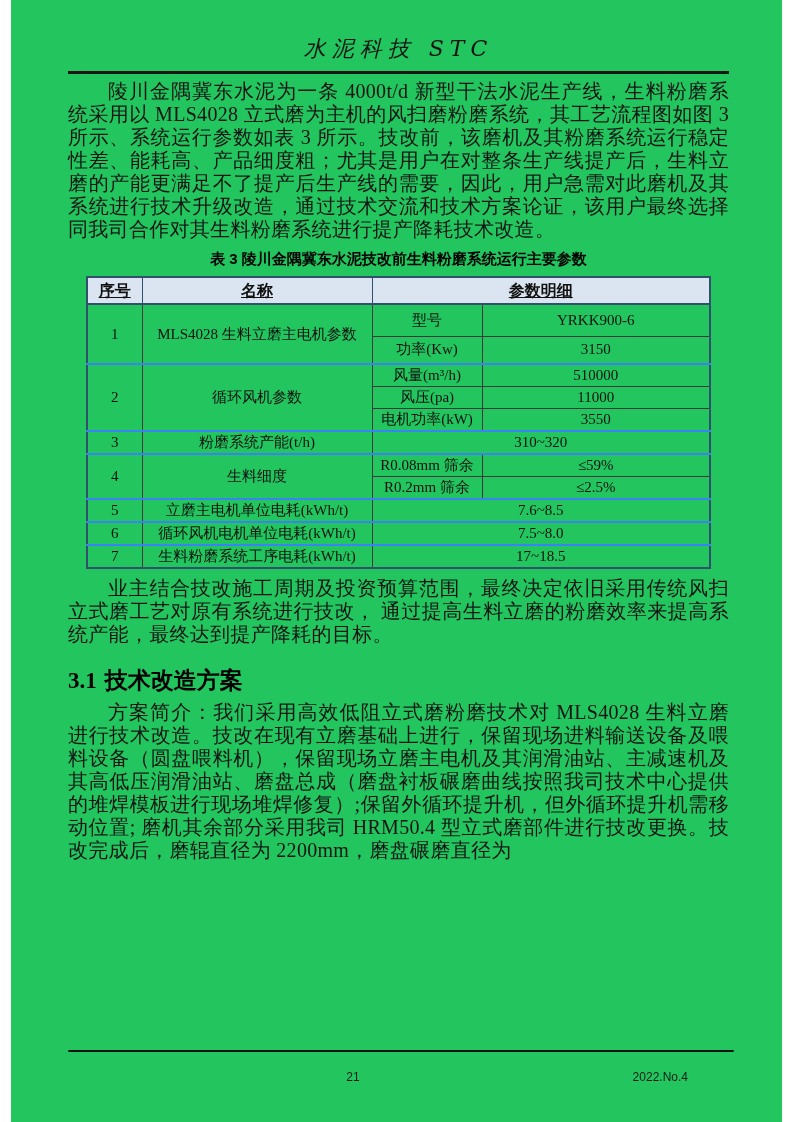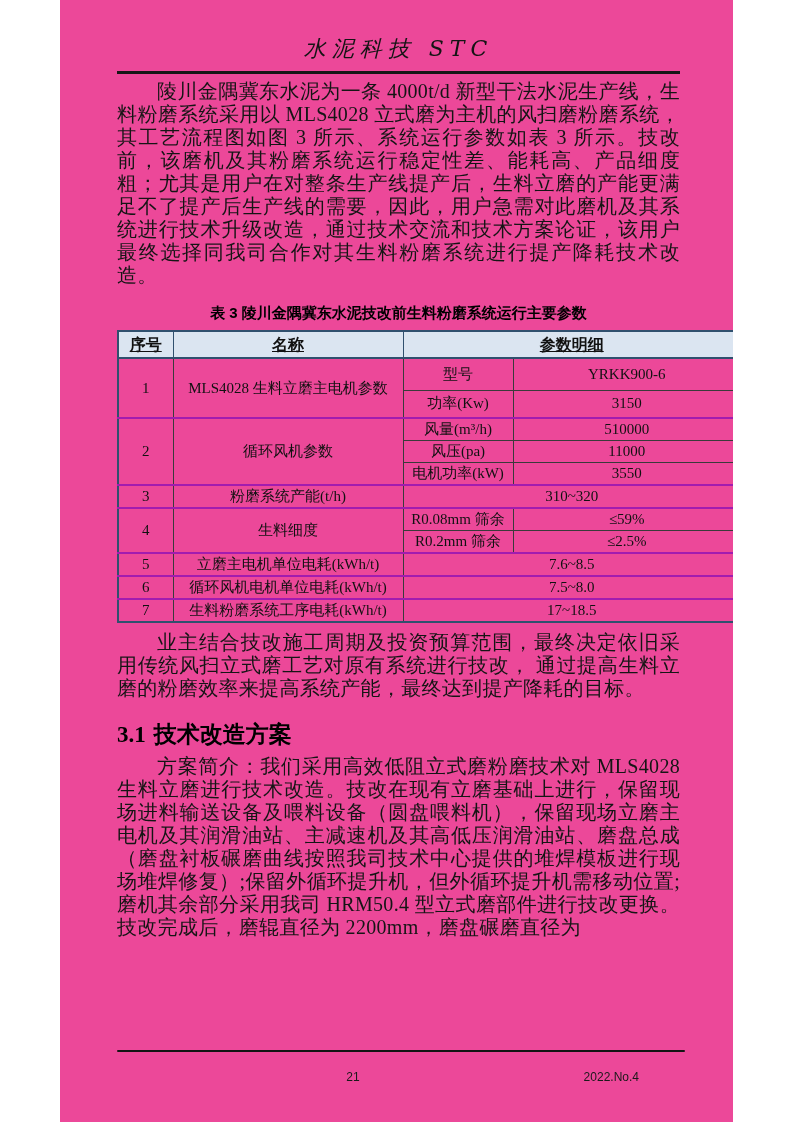--- a/index.html
+++ b/index.html
@@ -1,22 +1,22 @@
 <!DOCTYPE html>
 <html><head>
 <meta charset="utf-8">
 <style>
   * { margin: 0; padding: 0; box-sizing: border-box; }
   html, body { background: #ffffff; }
   .page {
     position: relative;
-    width: 673px;
+    width: 771px;
     height: 1122px;
     margin: 0 auto;
-    background: #ec4899;
+    background: #22c55e;
     overflow: hidden;
     font-family: "Liberation Serif", "DejaVu Serif", serif;
     color: #111;
   }
   .content {
     padding: 36px 53px 0 57px;
   }
   .journal-title {
     text-align: center;
     font-family: "DejaVu Serif", "Liberation Serif", serif;
@@ -45,21 +45,21 @@
     margin-top: 6px;
     font-size: 20px;
     line-height: 23px;
     text-align: justify;
     text-indent: 2em;
     color: #151515;
     letter-spacing: 0.3px;
   }
   p.body-para.after-table { margin-top: 8px; }
   .table-caption {
-    margin-top: 16px;
+    margin-top: 8px;
     text-align: center;
     font-family: "Liberation Sans", "DejaVu Sans", sans-serif;
     font-weight: bold;
     font-size: 15px;
     line-height: 20px;
     color: #000;
   }
   table.param-table {
     margin: 7px auto 0;
     border-collapse: collapse;
@@ -84,21 +84,21 @@
   }
   table.param-table thead th {
     background: #dbe5f1;
     font-weight: bold;
     font-size: 16px;
     height: 27px;
     border-color: #30506e;
     border-bottom: 2px solid #30506e;
     text-decoration: underline;
   }
-  tr.grp > td { border-top: 2px solid #a21caf; }
+  tr.grp > td { border-top: 2px solid #3b82f6; }
   td.h-tall { height: 32px; }
   td.h-med { height: 28px; }
   td.h-sm { height: 22px; }
   h2.sub-heading {
     margin-top: 20px;
     font-family: "Liberation Sans", "DejaVu Sans", sans-serif;
     font-weight: bold;
     font-size: 23px;
     line-height: 28px;
     color: #000;

